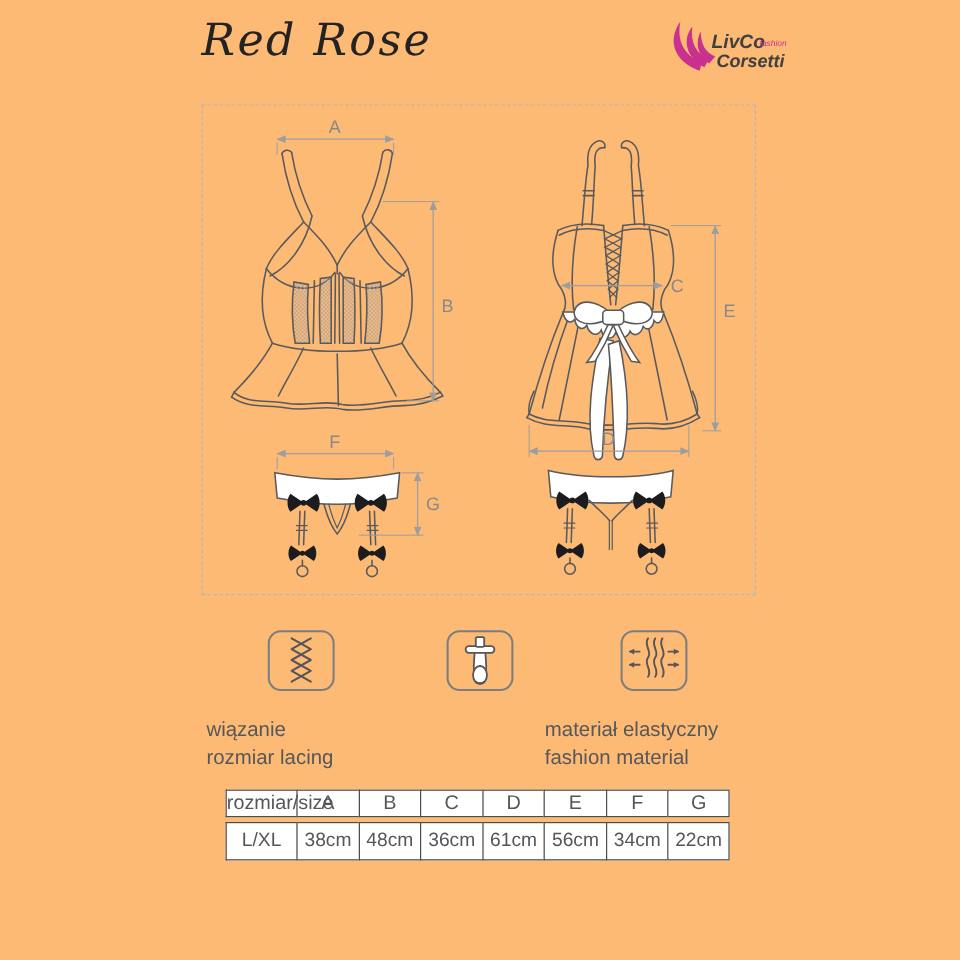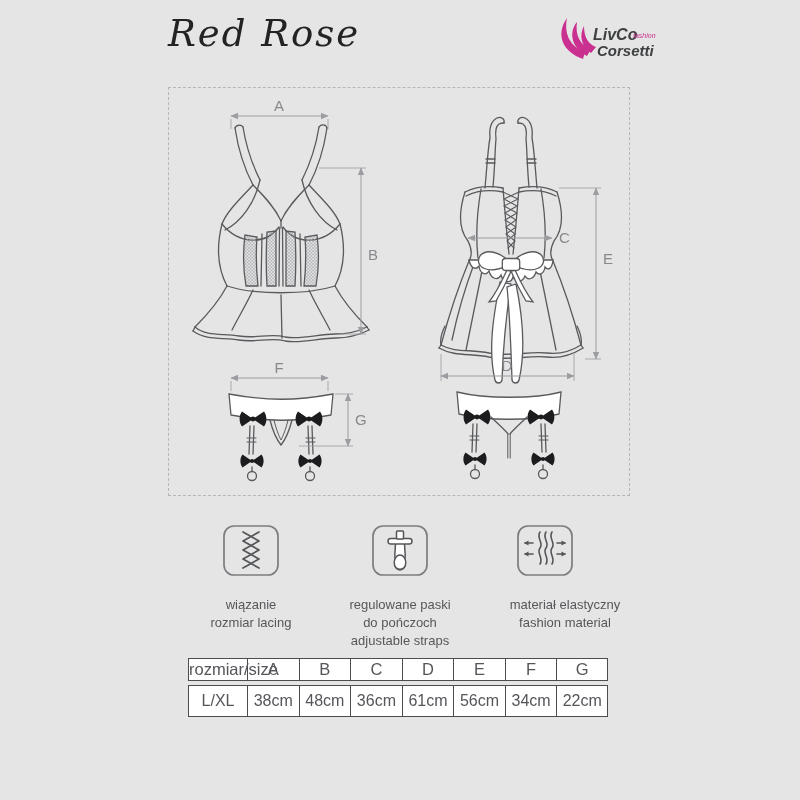--- a/index.html
+++ b/index.html
@@ -1,32 +1,32 @@
 <!DOCTYPE html>
 <html><head>
 <meta charset="utf-8">
 <style>
   html,body{margin:0;padding:0;background:#ffffff;}
-  .page{position:relative;width:800px;height:800px;background:#e5e5e5;overflow:hidden;
+  .page{position:relative;width:800px;height:800px;background:#fdba74;overflow:hidden;
         font-family:"Liberation Sans",sans-serif;}
   .title{position:absolute;left:168px;top:12px;font-family:"DejaVu Serif",serif;
          font-style:italic;font-size:37px;color:#232324;letter-spacing:2px;}
   .logo{position:absolute;left:553px;top:13px;}
   .dash-box{position:absolute;left:168px;top:87px;width:462px;height:409px;
             border:1px dashed #b4b6b8;box-sizing:border-box;}
   .diagram{position:absolute;left:0;top:0;}
   .icon{position:absolute;}
   .icon-lacing{left:222px;top:524px;}
   .icon-clip{left:371px;top:524px;}
   .icon-stretch{left:516px;top:524px;}
-  .caption{position:absolute;text-align:center;font-size:13px;line-height:1.4;
+  .caption{position:absolute;font-size:17px;line-height:1.4;
            color:#56575a;}
   .cap1{left:172px;top:596px;width:158px;}
   .cap2{left:316px;top:596px;width:168px;}
-  .cap3{left:474px;top:596px;width:182px;}
+  .cap3{left:454px;top:596px;width:182px;}
   table.sizes{position:absolute;left:188px;top:654px;width:420px;
         border-collapse:separate;border-spacing:0 4px;table-layout:fixed;
         font-size:16px;color:#55565a;}
   table.sizes td{border-top:1.5px solid #4b4c4e;border-bottom:1.5px solid #4b4c4e;
         border-left:1.5px solid #4b4c4e;text-align:center;vertical-align:middle;
         height:30px;padding:0;background:#fff;}
   table.sizes td:last-child{border-right:1.5px solid #4b4c4e;}
   table.sizes tr.hrow td{height:21px;}
   table.sizes td.corner{font-size:9.5px;width:58px;}
   table.sizes tr.hrow td{font-size:16.5px;}
@@ -240,25 +240,20 @@
         <path d="M8,30 l4.5,-2.4 v4.8 Z"></path>
       <path d="M50,19 l-4.5,-2.4 v4.8 Z"></path>
         <path d="M50,30 l-4.5,-2.4 v4.8 Z"></path>
     </g>
   </svg>
 
   <div class="caption cap1">
     <span style="display:block">wiązanie</span>
     <span style="display:block">rozmiar lacing</span>
   </div>
-  <div class="caption cap2">
-    <span style="display:block">regulowane paski</span>
-    <span style="display:block">do pończoch</span>
-    <span style="display:block">adjustable straps</span>
-  </div>
   <div class="caption cap3">
     <span style="display:block">materiał elastyczny</span>
     <span style="display:block">fashion material</span>
   </div>
 
   <table class="sizes">
     <tbody>
         <tr class="hrow">
       <td class="corner">rozmiar/size</td>
       <td>A</td>

